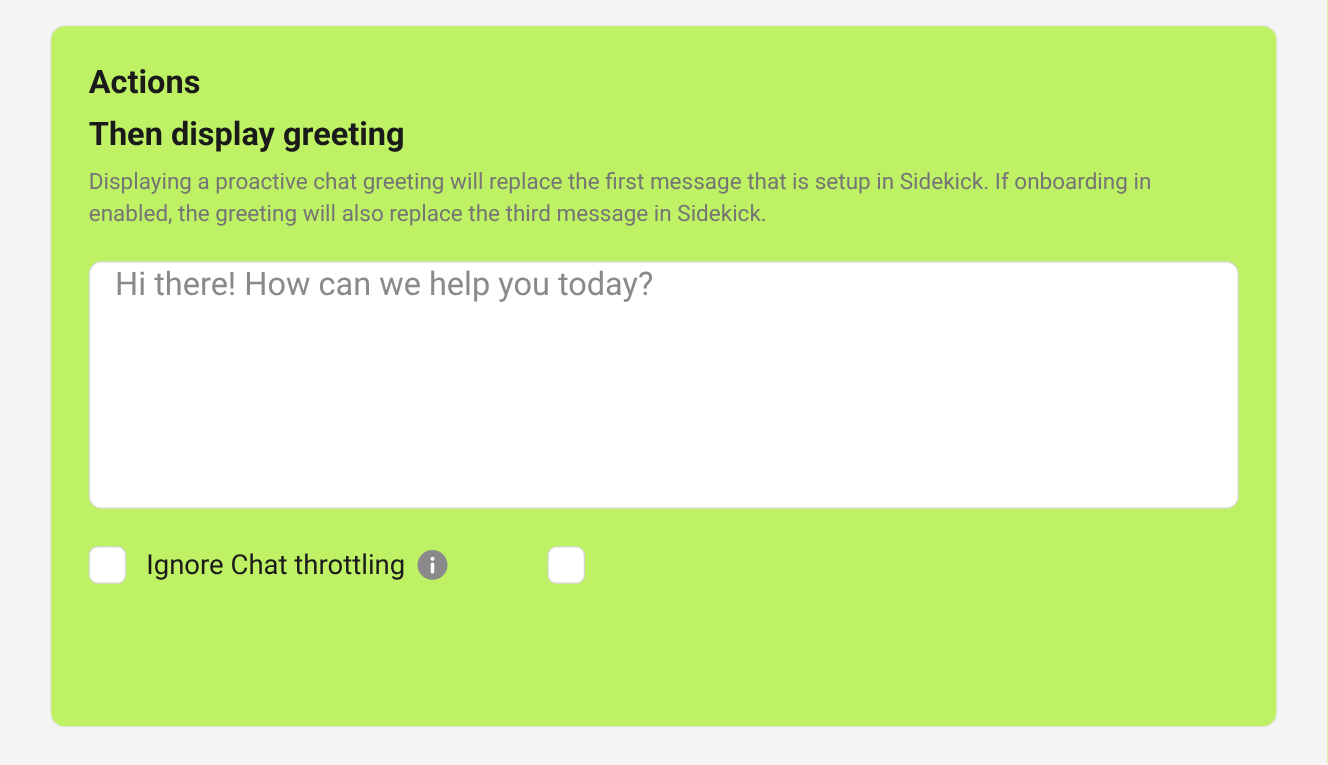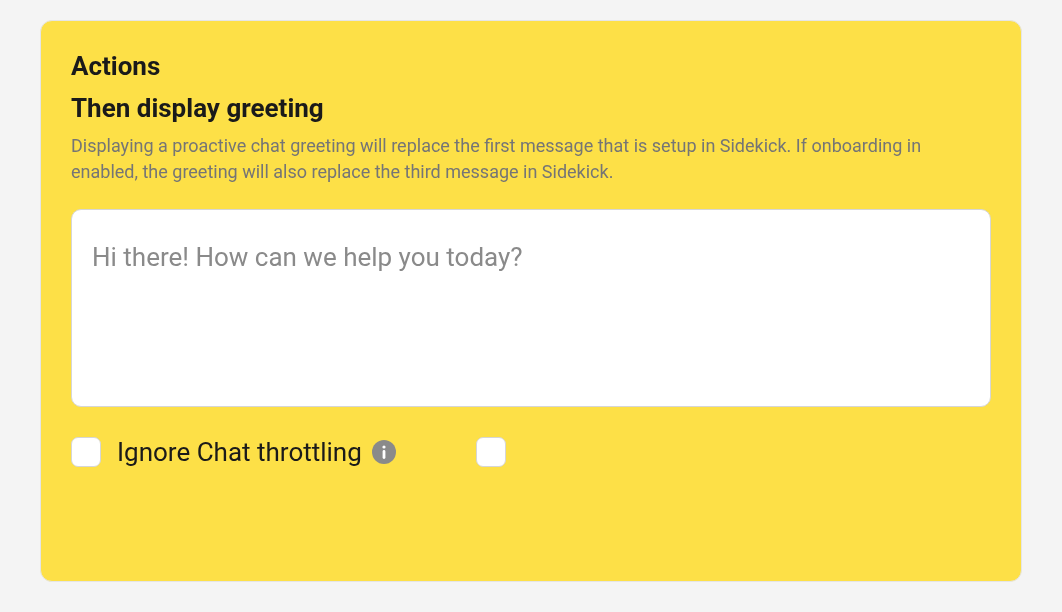--- a/index.html
+++ b/index.html
@@ -10,21 +10,21 @@
 
     body {
       font-family: -apple-system, BlinkMacSystemFont, "Segoe UI", Roboto, Helvetica, Arial, sans-serif;
       background: #f4f4f4;
       width: 1062px;
       height: 612px;
       padding: 20px 40px 30px 40px;
     }
 
     .card {
-      background: #fde047;
+      background: #bef264;
       border: 1px solid #e5e5e5;
       border-radius: 12px;
       padding: 30px 30px 34px 30px;
       width: 100%;
       height: 100%;
     }
 
     .section-title {
       font-size: 26px;
       font-weight: 700;
@@ -45,21 +45,21 @@
       color: #757575;
       line-height: 1.45;
       margin-bottom: 24px;
     }
 
     .greeting-textarea {
       width: 100%;
       height: 198px;
       border: 1px solid #d6d6d6;
       border-radius: 10px;
-      padding: 32px 20px;
+      padding: 3px 20px;
       font-size: 26px;
       font-family: inherit;
       color: #1a1a1a;
       resize: none;
       outline: none;
     }
 
     .greeting-textarea::placeholder {
       color: #8a8a8a;
     }
@@ -88,21 +88,21 @@
       cursor: pointer;
       flex-shrink: 0;
     }
 
     .checkbox-input:checked {
       background: #0078d4;
       border-color: #0078d4;
     }
 
     .checkbox-label {
-      font-size: 26px;
+      font-size: 22px;
       color: #1a1a1a;
       display: flex;
       align-items: center;
       gap: 10px;
       cursor: pointer;
     }
 
     .info-icon {
       width: 24px;
       height: 24px;

